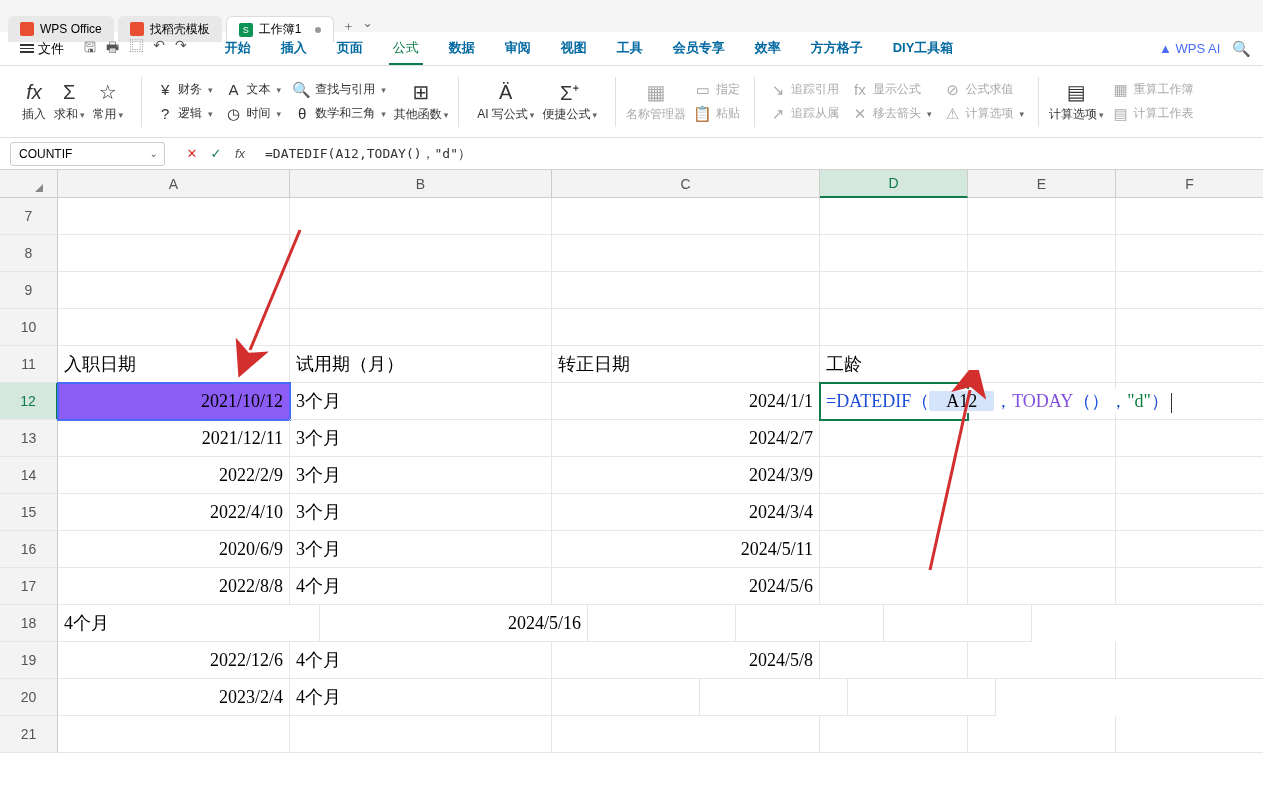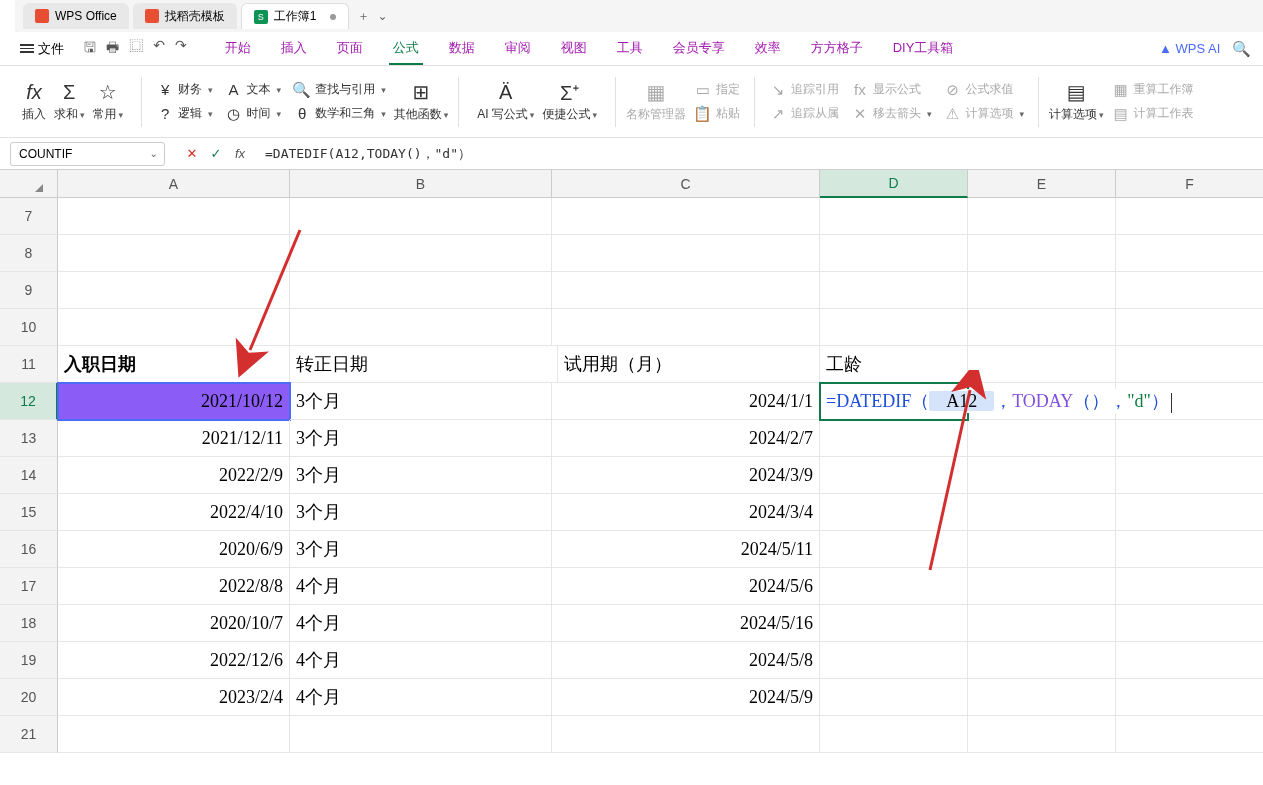--- a/index.html
+++ b/index.html
@@ -1,38 +1,38 @@
 <!DOCTYPE html>
 <html><head>
   <meta charset="utf-8">
   <style>
     * { margin: 0; padding: 0; box-sizing: border-box; }
     body { font-family: "Microsoft YaHei", Arial, sans-serif; font-size: 12px; background: #fff; overflow: hidden; width: 1263px; height: 785px; }
     
     
-    .title-bar { height: 32px; background: #f5f5f5; display: flex; align-items: center; padding: 16px 8px; gap: 4px; margin-left: 15px; }
+    .title-bar { height: 32px; background: #f5f5f5; display: flex; align-items: flex-start; padding: 16px 8px; gap: 4px; }
     .title-tab { height: 26px; display: flex; align-items: center; padding: 0 12px; gap: 6px; border-radius: 6px 6px 0 0; cursor: pointer; font-size: 12px; }
     .title-tab.inactive { background: #e8e8e8; }
     .title-tab.active { background: #fff; border: 1px solid #ddd; border-bottom: none; }
     .wps-logo { width: 14px; height: 14px; background: #e84e31; border-radius: 2px; display: inline-block; }
     .doc-logo { width: 14px; height: 14px; background: #e84e31; border-radius: 2px; display: inline-block; }
     .sheet-logo { width: 14px; height: 14px; background: #0d9353; border-radius: 2px; color: #fff; font-size: 9px; display: flex; align-items: center; justify-content: center; }
     .tab-dot { width: 6px; height: 6px; background: #999; border-radius: 50%; margin-left: 8px; }
     .tab-add { width: 20px; height: 20px; display: flex; align-items: center; justify-content: center; color: #666; cursor: pointer; }
     .tab-dropdown { color: #666; cursor: pointer; }
     
     
     .menu-bar { height: 34px; display: flex; align-items: center; padding: 0 12px; gap: 4px; border-bottom: 1px solid #e0e0e0; }
     .file-btn { display: flex; align-items: center; gap: 4px; padding: 4px 8px; cursor: pointer; font-size: 13px; }
     .hamburger { width: 14px; display: flex; flex-direction: column; gap: 2px; }
     .hamburger span { height: 1.5px; background: #333; }
     .qat-icons { display: flex; gap: 10px; margin-left: 8px; color: #555; }
     .qat-icon { cursor: pointer; font-size: 14px; }
     .menu-tabs { display: flex; gap: 22px; margin-left: 30px; font-size: 13px; }
-    .menu-tab { padding: 6px 4px; cursor: pointer; color: #a21caf; }
+    .menu-tab { padding: 6px 4px; cursor: pointer; color: #0369a1; font-weight: bold; }
     .menu-tab.active { color: #0f7b4b; border-bottom: 2px solid #0f7b4b; font-weight: 500; }
     .menu-right { margin-left: auto; display: flex; align-items: center; gap: 12px; }
     .wps-ai { color: #4a6cf7; font-size: 13px; }
     .search-ico { font-size: 15px; color: #555; cursor: pointer; }
     
     
     .ribbon { height: 72px; display: flex; align-items: center; padding: 4px 14px; border-bottom: 1px solid #e0e0e0; gap: 4px; }
     .ribbon-group { display: flex; flex-direction: column; align-items: center; gap: 2px; padding: 0 8px; }
     .ribbon-group.row { flex-direction: row; gap: 8px; }
     .ribbon-sep { width: 1px; height: 50px; background: #e0e0e0; margin: 0 6px; }
@@ -342,23 +342,23 @@
       </div>
       <div class="cell-row">
         <div class="cell" style="width: 232px;"></div>
         <div class="cell" style="width: 262px;"></div>
         <div class="cell" style="width: 268px;"></div>
         <div class="cell" style="width: 148px;"></div>
         <div class="cell" style="width: 148px;"></div>
         <div class="cell" style="width: 148px;"></div>
       </div>
       <div class="cell-row">
-        <div class="cell" style="width: 232px; font-weight: bold;">入职日期</div>
+        <div class="cell" style="width: 232px;">入职日期</div>
+        <div class="cell" style="width: 262px;">试用期（月）</div>
         <div class="cell" style="width: 268px;">转正日期</div>
-        <div class="cell" style="width: 262px;">试用期（月）</div>
         <div class="cell" style="width: 148px;">工龄</div>
         <div class="cell" style="width: 148px;"></div>
         <div class="cell" style="width: 148px;"></div>
       </div>
       <div class="cell-row">
         <div class="cell right ref-highlight" style="width: 232px;">2021/10/12</div>
         <div class="cell" style="width: 262px;">3个月</div>
         <div class="cell right" style="width: 268px;">2024/1/1</div>
         <div class="cell editing" style="width: 148px;">
           <span class="editing-content"><span class="fn-name">=DATEDIF（</span><span class="cell-ref">A12</span><span class="fn-name">，</span><span class="fn-today">TODAY</span><span class="fn-name">（），</span><span class="fn-str">"d"</span><span class="fn-name">）</span><span class="cursor-bar"></span></span>
@@ -400,39 +400,37 @@
       </div>
       <div class="cell-row">
         <div class="cell right" style="width: 232px;">2022/8/8</div>
         <div class="cell" style="width: 262px;">4个月</div>
         <div class="cell right" style="width: 268px;">2024/5/6</div>
         <div class="cell" style="width: 148px;"></div>
         <div class="cell" style="width: 148px;"></div>
         <div class="cell" style="width: 148px;"></div>
       </div>
       <div class="cell-row">
-        <div class="cell right" style="width: 232px;">2020/10/7</div>
         <div class="cell" style="width: 262px;">4个月</div>
         <div class="cell right" style="width: 268px;">2024/5/16</div>
         <div class="cell" style="width: 148px;"></div>
         <div class="cell" style="width: 148px;"></div>
         <div class="cell" style="width: 148px;"></div>
       </div>
       <div class="cell-row">
         <div class="cell right" style="width: 232px;">2022/12/6</div>
         <div class="cell" style="width: 262px;">4个月</div>
         <div class="cell right" style="width: 268px;">2024/5/8</div>
         <div class="cell" style="width: 148px;"></div>
         <div class="cell" style="width: 148px;"></div>
         <div class="cell" style="width: 148px;"></div>
       </div>
       <div class="cell-row">
         <div class="cell right" style="width: 232px;">2023/2/4</div>
         <div class="cell" style="width: 262px;">4个月</div>
-        <div class="cell right" style="width: 268px;">2024/5/9</div>
         <div class="cell" style="width: 148px;"></div>
         <div class="cell" style="width: 148px;"></div>
         <div class="cell" style="width: 148px;"></div>
       </div>
       <div class="cell-row">
         <div class="cell" style="width: 232px;"></div>
         <div class="cell" style="width: 262px;"></div>
         <div class="cell" style="width: 268px;"></div>
         <div class="cell" style="width: 148px;"></div>
         <div class="cell" style="width: 148px;"></div>

